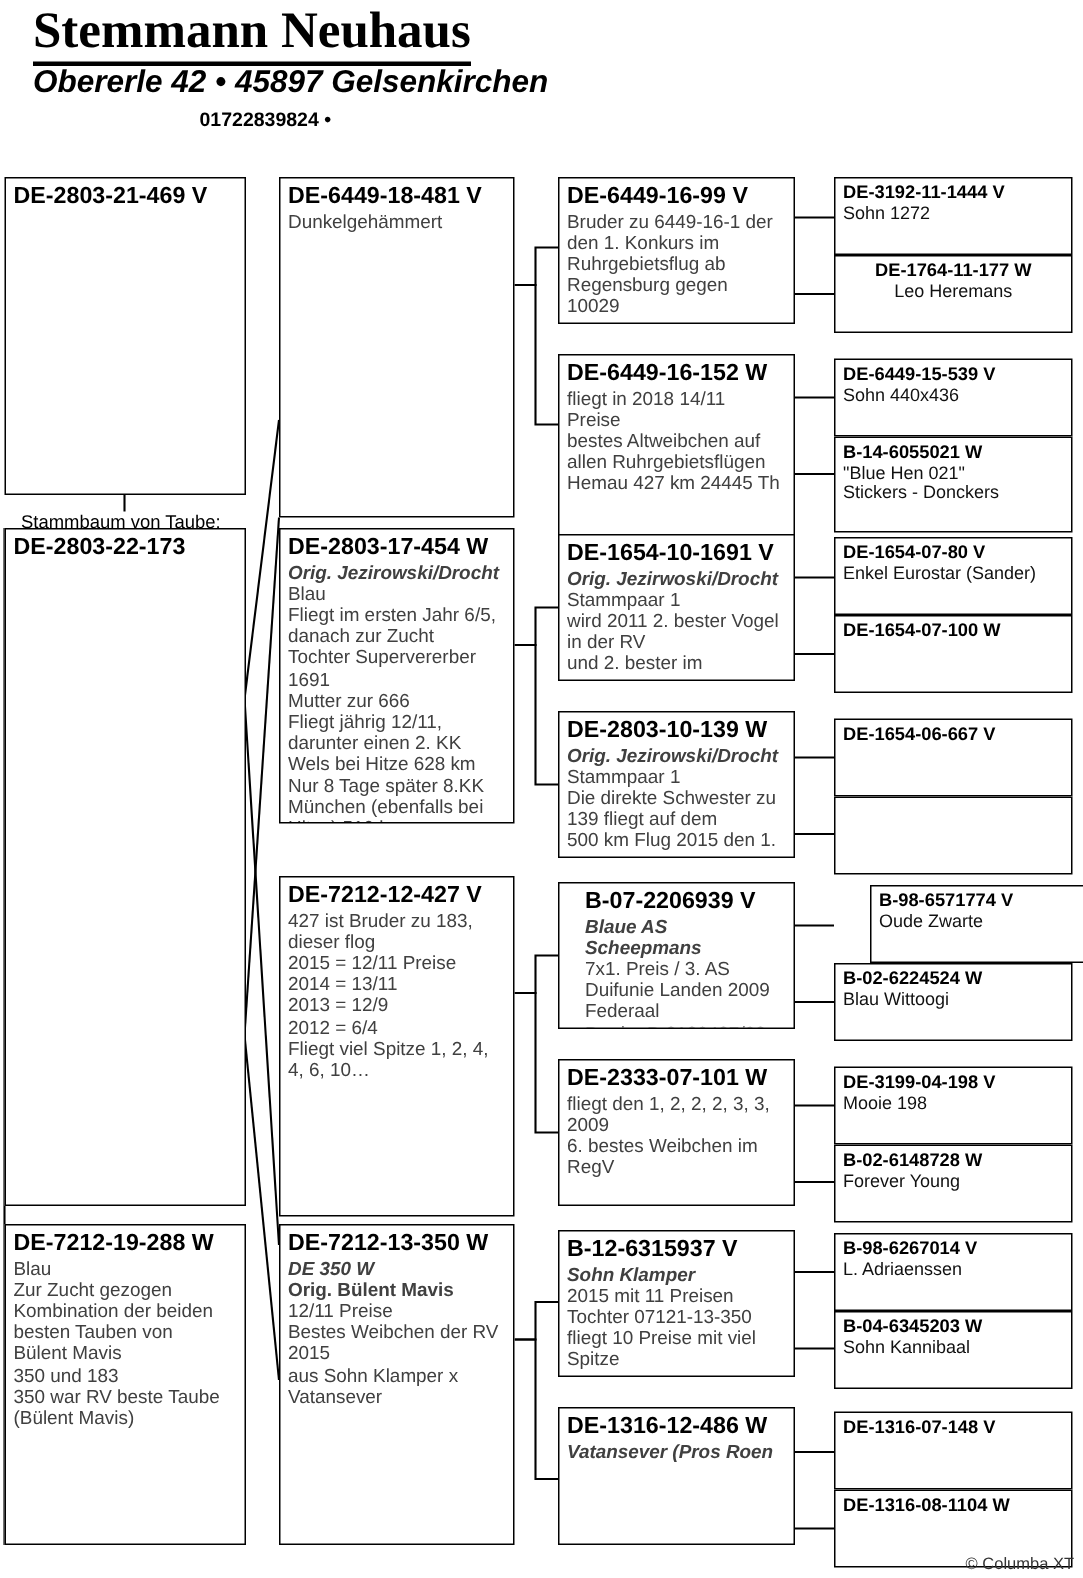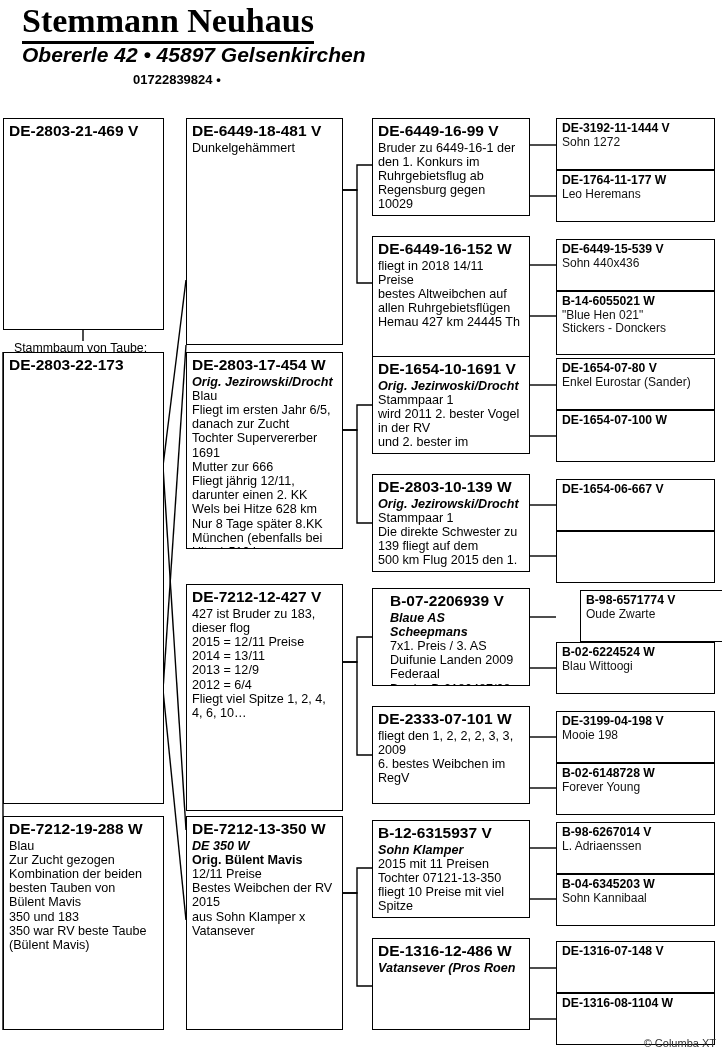--- a/index.html
+++ b/index.html
@@ -55,21 +55,21 @@
   }
   .ring-lg { font-size: 15.5px; margin-bottom: 1px; }
   .ring-sm { font-size: 12.2px; }
 
   .t-red      { color: #e8100f; }
   .t-blue     { color: #3b33e0; }
   .t-green    { color: #0b7a27; }
   .t-black    { color: #000000; }
   .i-bold     { font-style: italic; font-weight: bold; }
 
-  .body-txt { font-size: 12.6px; color: #000000; display: block; white-space: pre-line; }
+  .body-txt { font-size: 12.6px; color: #404040; display: block; white-space: pre-line; }
   .body-sm  { font-size: 12.0px; color: #111; display: block; white-space: pre-line; }
 
   
   .gen1-legend {
     position: absolute;
     font-size: 12.3px;
     color: #000;
     background: #fff;
     padding: 0 3px;
     white-space: nowrap;
@@ -268,21 +268,21 @@
 
   <div class="box" style="left:372px; top:938px; width:158px; height:92px;">
     <span class="ring ring-lg t-black">DE-1316-12-486 W</span>
     <span class="sub body-txt t-red i-bold">Vatansever (Pros Roen</span>
   </div>
 
   <div class="box" style="left:556px; top:118px; width:159px; height:52px;">
     <span class="ring ring-sm t-black">DE-3192-11-1444 V</span>
     <span class="body-sm t-red">Sohn 1272</span>
   </div>
-  <div class="box" style="left:556px; top:170px; width:159px; height:52px;">
+  <div class="box" style="left:556px; top:170px; width:159px; height:52px;text-align:center;">
     <span class="ring ring-sm t-black">DE-1764-11-177 W</span>
     <span class="body-sm t-red">Leo Heremans</span>
   </div>
   <div class="box" style="left:556px; top:239px; width:159px; height:52px;">
     <span class="ring ring-sm t-black">DE-6449-15-539 V</span>
     <span class="body-sm t-red">Sohn 440x436</span>
   </div>
   <div class="box" style="left:556px; top:291px; width:159px; height:64px;">
     <span class="ring ring-sm t-black">B-14-6055021 W</span>
     <span class="body-sm t-red">"Blue Hen 021"</span>

